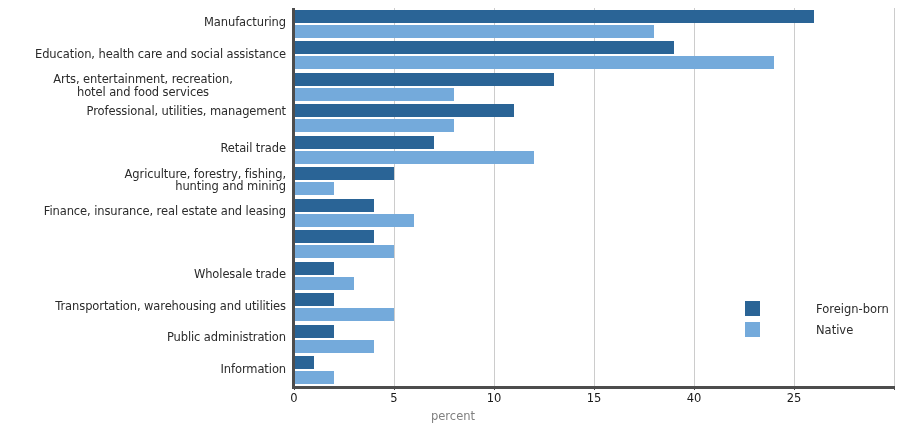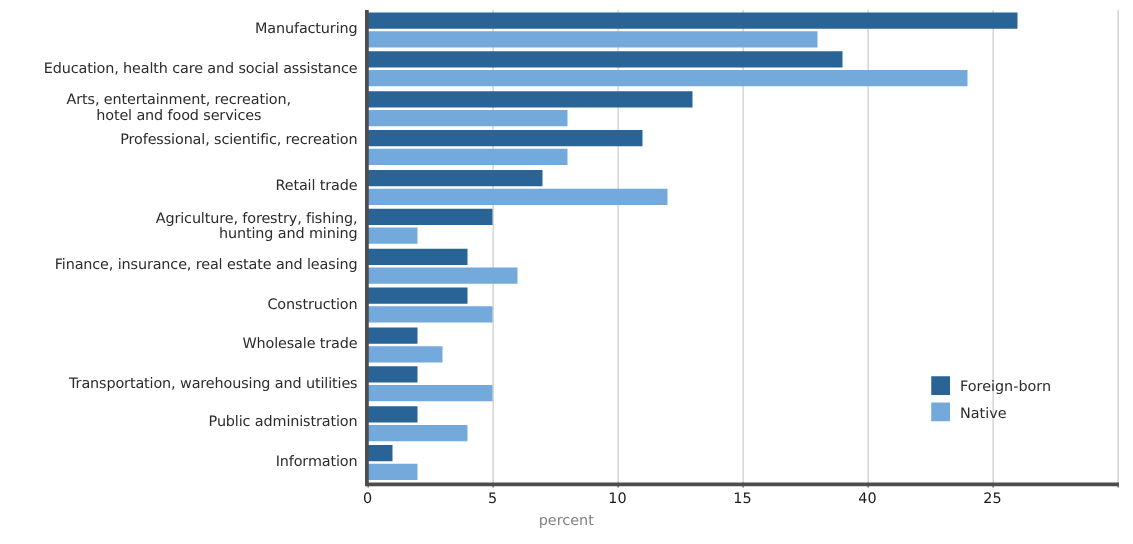--- a/index.html
+++ b/index.html
@@ -54,53 +54,50 @@
   .bar{position:absolute;height:13px;}
   .bar.fb{background:#2a6496;}
   .bar.nv{background:#74aadb;}
 
   
   .legend{position:absolute;left:745px;top:298px;}
   .legend-row{display:flex;align-items:center;height:21px;}
   .legend-swatch{width:15px;height:15px;margin-right:8px;flex:0 0 auto;}
   .legend-swatch.fb{background:#2a6496;}
   .legend-swatch.nv{background:#74aadb;}
-  .legend-text{font-size:11.5px;color:#2b2b2b;white-space:nowrap;}
+  .legend-text{font-size:11.5px;color:#2b2b2b;white-space:nowrap;margin-left:48px;}
 </style>
 </head>
 <body>
 
 <div id="chart-root">
 
   <div class="cat-labels">
       <div class="cat-label" style="top: 8.45px;">
         <span>Manufacturing</span>
       </div>
       <div class="cat-label" style="top: 39.95px;">
         <span>Education, health care and social assistance</span>
       </div>
       <div class="cat-label" style="top: 65.15px; text-align: center;">
         <span>Arts, entertainment, recreation,</span>
         <span>hotel and food services</span>
       </div>
       <div class="cat-label" style="top: 96.65px;">
-        <span>Professional, scientific, recreation</span>
+        <span>Professional, utilities, management</span>
       </div>
       <div class="cat-label" style="top: 134.45px;">
         <span>Retail trade</span>
       </div>
       <div class="cat-label" style="top: 159.65px;">
         <span>Agriculture, forestry, fishing,</span>
         <span>hunting and mining</span>
       </div>
       <div class="cat-label" style="top: 197.45px;">
         <span>Finance, insurance, real estate and leasing</span>
-      </div>
-      <div class="cat-label" style="top: 228.95px;">
-        <span>Construction</span>
       </div>
       <div class="cat-label" style="top: 260.45px;">
         <span>Wholesale trade</span>
       </div>
       <div class="cat-label" style="top: 291.95px;">
         <span>Transportation, warehousing and utilities</span>
       </div>
       <div class="cat-label" style="top: 323.45px;">
         <span>Public administration</span>
       </div>

